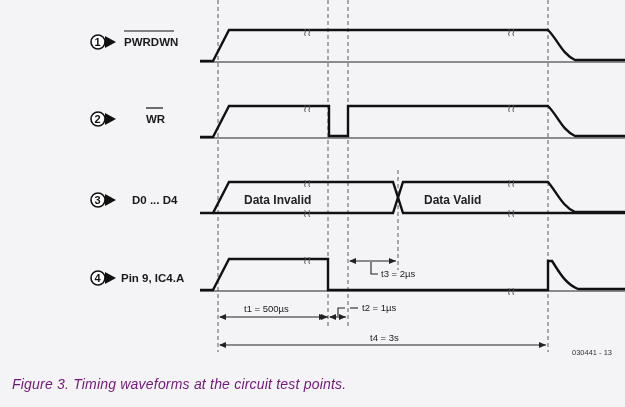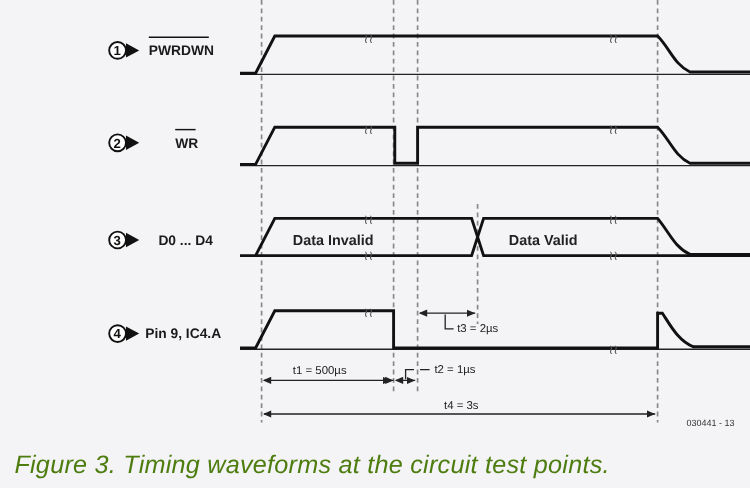--- a/index.html
+++ b/index.html
@@ -15,21 +15,21 @@
     .time-label { font-family: "Liberation Sans", sans-serif; font-size: 9.5px; fill: #222; }
     .ref-label { font-family: "Liberation Sans", sans-serif; font-size: 7.5px; fill: #333; }
     .num { font-family: "Liberation Sans", sans-serif; font-weight: bold; font-size: 11px; fill: #111; }
     .wave { fill: none; stroke: #111; stroke-width: 2.4; stroke-linejoin: miter; }
     .base { fill: none; stroke: #222; stroke-width: 1.2; }
     .dash { stroke: #888; stroke-width: 1.4; stroke-dasharray: 4 3; }
     .arrow { stroke: #222; stroke-width: 1.1; fill: none; }
     .caption {
       position: absolute; left: 12px; top: 376px;
       font-family: "Liberation Sans", sans-serif; font-style: italic;
-      font-size: 21px; color: #4d7c0f; letter-spacing: 0.2px;
+      font-size: 14px; color: #701a75; letter-spacing: 0.2px;
     }
   </style>
 </head>
 <body>
 
 <svg id="diagram" width="625" height="407" viewBox="0 0 625 407">
   <defs>
     <marker id="ah" markerWidth="8" markerHeight="8" refX="7" refY="4" orient="auto" markerUnits="userSpaceOnUse">
       <path d="M0,1 L7,4 L0,7 Z" fill="#222"></path>
     </marker>

